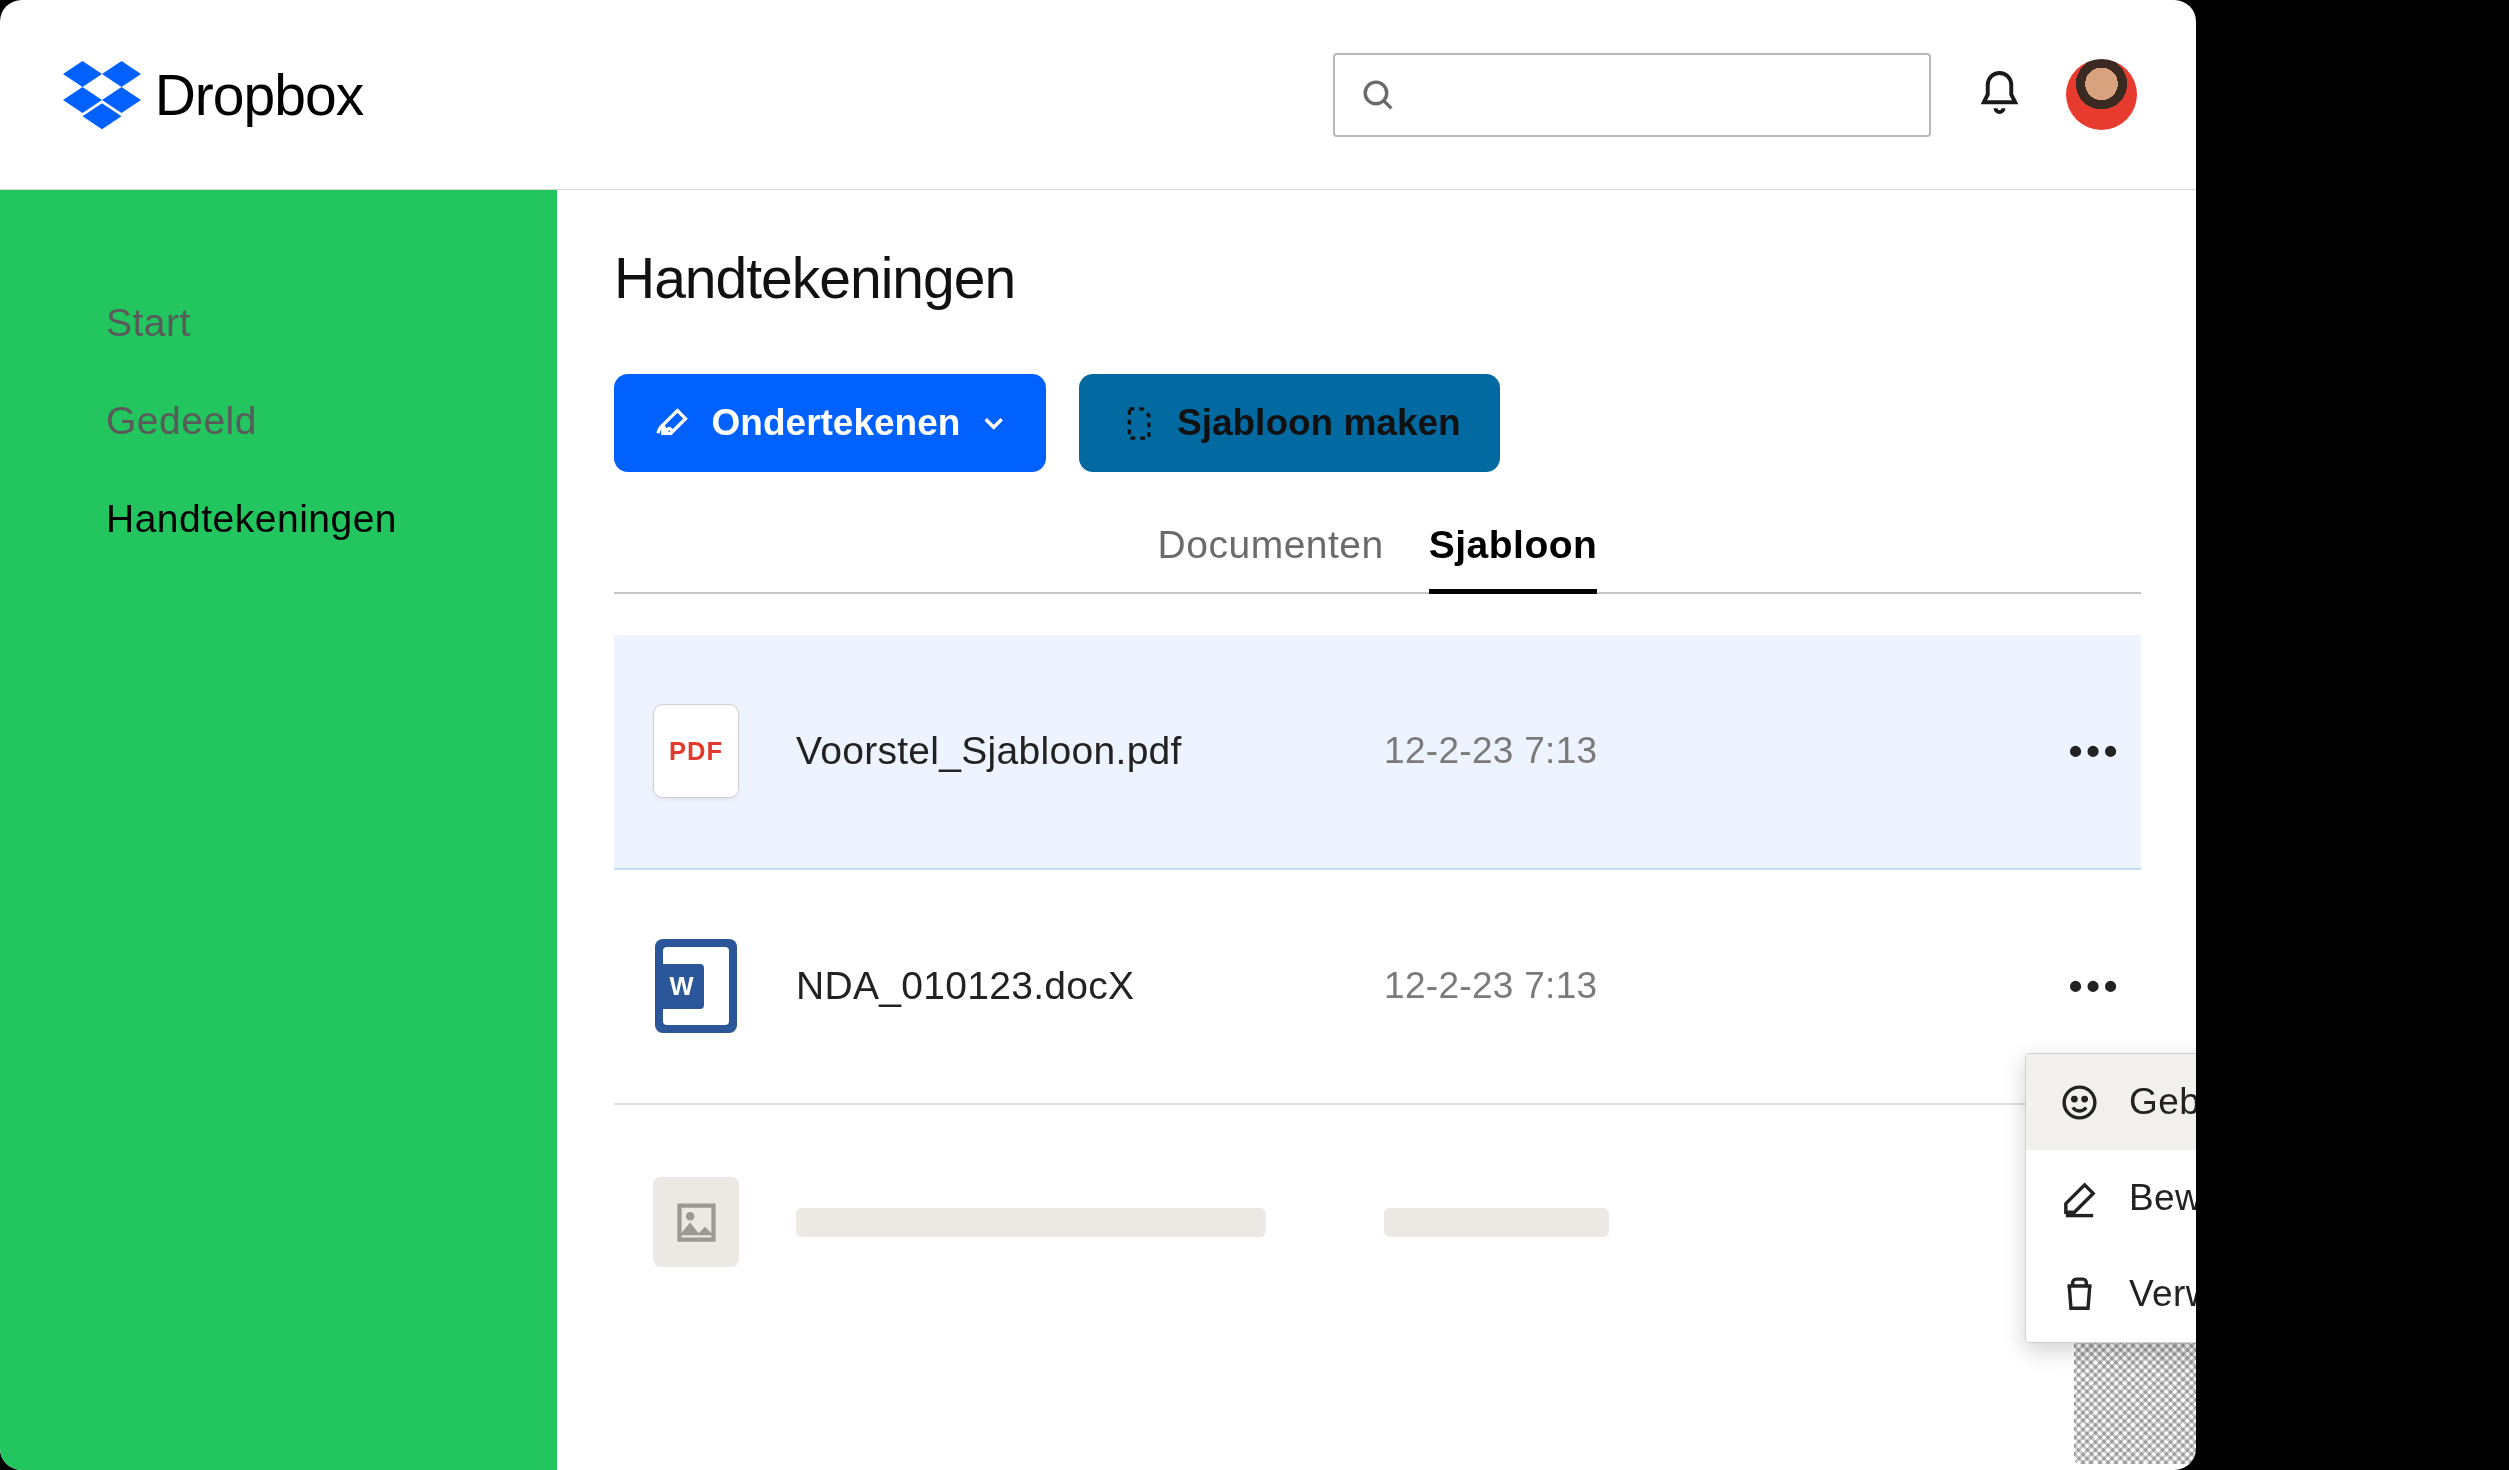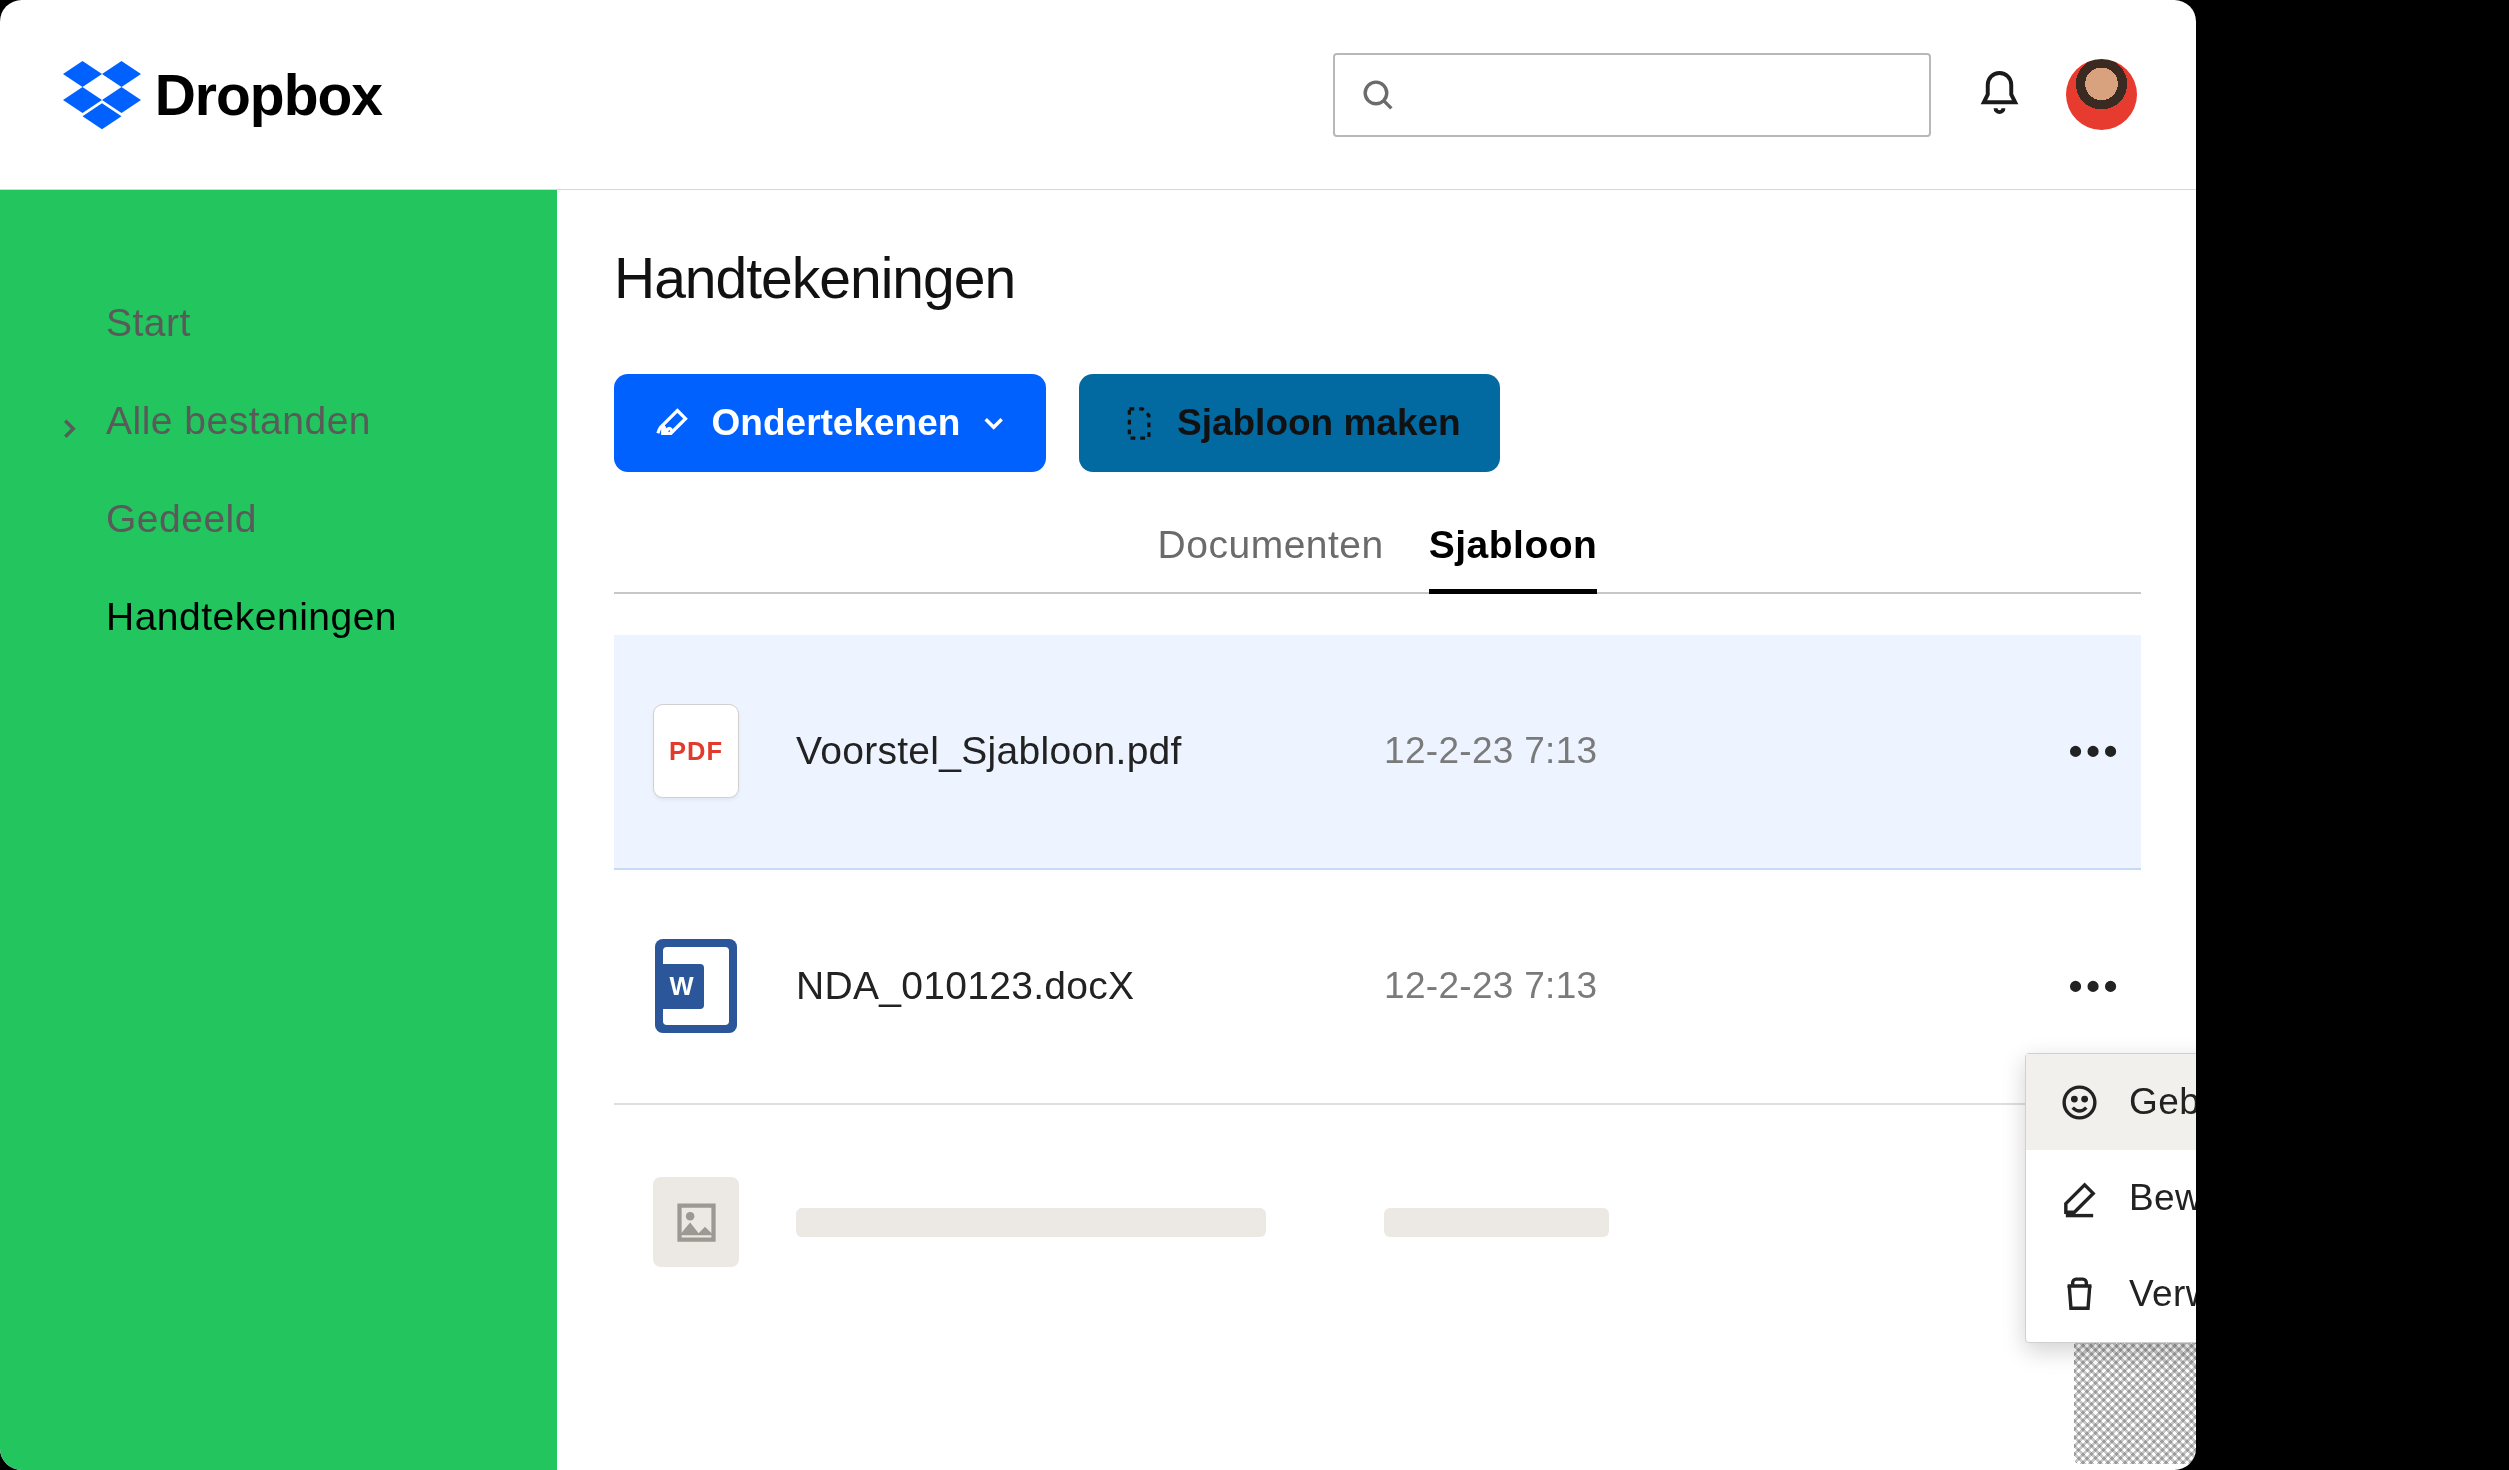--- a/index.html
+++ b/index.html
@@ -29,21 +29,21 @@
     padding: 0 59px 0 63px;
   }
   .logo-wrap {
     display: flex;
     align-items: center;
     gap: 13.7px;
   }
   .dropbox-glyph { width: 78px; height: 78px; }
   .dropbox-wordmark {
     font-size: 57px;
-    font-weight: 700;
+    font-weight: 400;
     letter-spacing: -1px;
     color: #000;
   }
   .header-spacer { flex: 1; }
   .search-box {
     width: 598px;
     height: 84px;
     border: 2px solid #b8b8b8;
     border-radius: 3.9px;
     display: flex;
@@ -300,28 +300,20 @@
     <div class="avatar"></div>
   </div>
 
   <div class="body">
 
     <div class="sidebar">
       <div class="nav-item">
         <span>Start</span>
       </div>
       <div class="nav-item">
-        <span class="chevron">
-          <svg viewBox="0 0 24 24" stroke-width="3">
-              <polyline points="9 5 16 12 9 19"></polyline>
-            </svg>
-        </span>
-        <span>Alle bestanden</span>
-      </div>
-      <div class="nav-item">
         <span>Gedeeld</span>
       </div>
       <div class="nav-item active">
         <span>Handtekeningen</span>
       </div>
     </div>
 
     <div class="main">
       <h1 class="page-title">Handtekeningen</h1>
 

